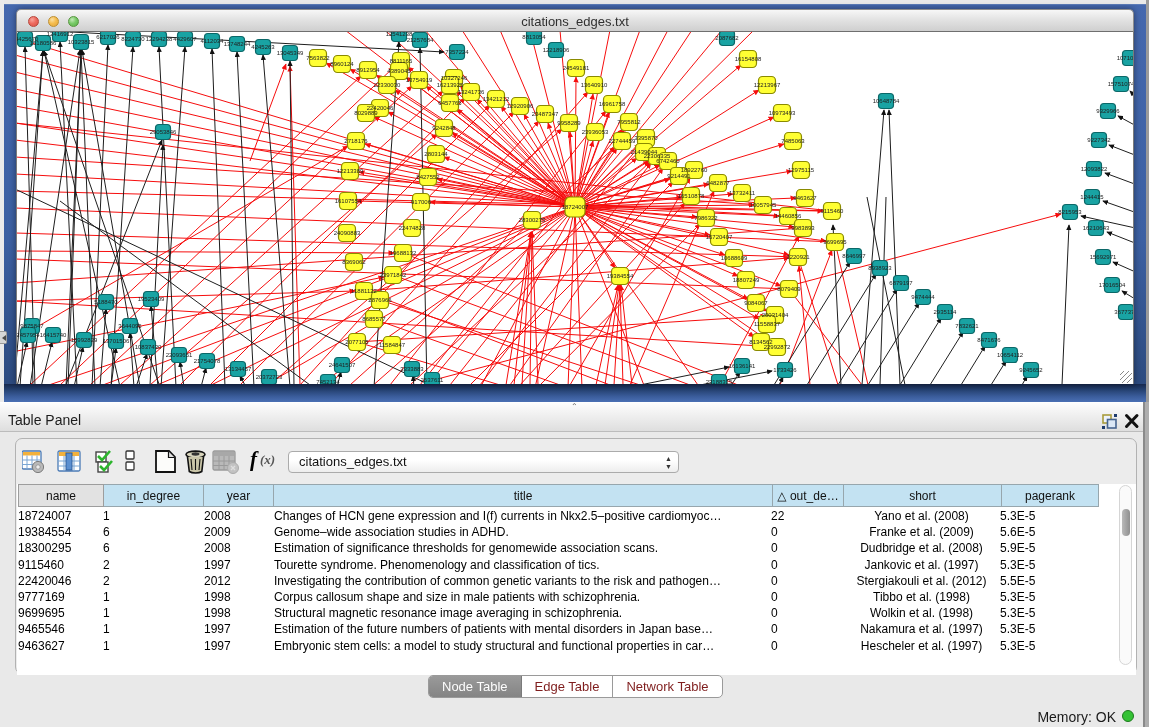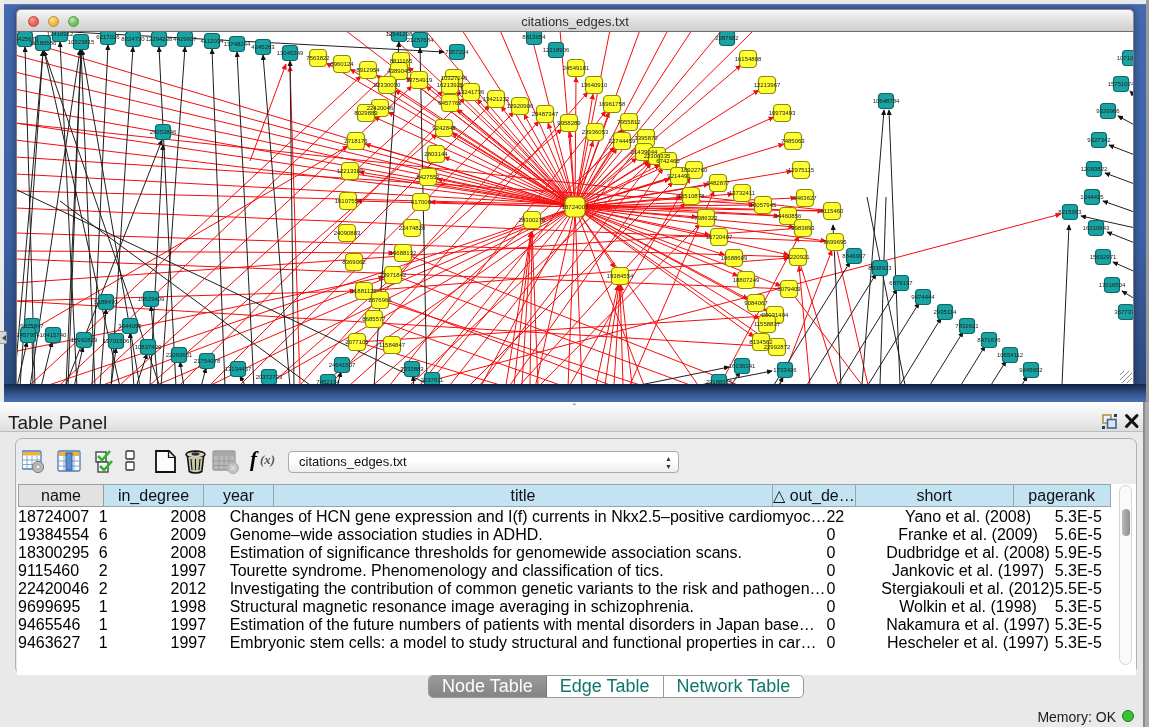--- a/index.html
+++ b/index.html
@@ -14,38 +14,38 @@
 #tlg{left:51px;background:radial-gradient(circle at 35% 30%,#c4eab8,#79ca69 45%,#57b147);border:1px solid #57963f}
 #canvas{position:absolute;left:0;top:23px;width:1118px;height:352px;background:#fff;border-left:1px solid #7b7b7b;border-right:1px solid #7b7b7b;overflow:hidden}
 #grip{position:absolute;right:1px;bottom:1px;width:12px;height:12px;background:repeating-linear-gradient(135deg,transparent 0 2.5px,#8a8a8a 2.5px 3.5px)}
 #lgray{position:absolute;left:0;top:0;width:4px;height:402px;background:#ebebeb}
 #lhandle{position:absolute;left:0;top:331px;width:7px;height:13px;background:#d6d6d6;border:1px solid #9a9a9a;border-left:none;border-radius:0 2px 2px 0}
 #lhandle:before{content:"";position:absolute;left:1.5px;top:3px;border-top:3px solid transparent;border-bottom:3px solid transparent;border-right:4px solid #4a4a4a}
 #rstrip{position:absolute;right:0;top:0;width:3px;height:402px;background:#9a9a9a}
 #rstrip2{position:absolute;right:0;top:402px;width:6px;height:325px;background:linear-gradient(90deg,#8a8a8a 0,#8a8a8a 2px,#aeaeae 2px)}
 #panel{position:absolute;left:0;top:402px;width:1149px;height:325px;background:#e9e9e9}
 #phead{position:absolute;left:0;top:0;width:100%;height:30px;background:linear-gradient(180deg,#fdfdfd,#dedede);border-top:1px solid #fff;border-bottom:1px solid #bcbcbc}
-#phead .t{position:absolute;left:8px;top:9px;font-size:19px;color:#1d1d1d}
+#phead .t{position:absolute;left:8px;top:9px;font-size:14px;color:#1d1d1d}
 #pbox{position:absolute;left:15px;top:36px;width:1122px;height:236px;background:#ececec;border:1px solid #b2b2b2;border-radius:7px}
 #viewport{position:absolute;left:1px;top:45px;width:1119px;height:191px;background:#fff}
 #toolbar{position:absolute;left:0;top:0;height:44px;width:1120px}
 .combo{position:absolute;left:272px;top:12px;width:391px;height:22px;background:linear-gradient(180deg,#fff 40%,#ededed);border:1px solid #ababab;border-radius:4px;font-size:13px;color:#111;line-height:20px;padding-left:10px}
 .combo .st{position:absolute;right:6px;top:3px;font-size:7px;color:#333;line-height:7.5px;text-align:center}
-table{border-collapse:collapse;table-layout:fixed;font-size:16px}
+table{border-collapse:collapse;table-layout:fixed;font-size:12px}
 #tblhead{position:absolute;left:2px;top:45px}
 #tblhead th{height:22px;font-weight:normal;color:#111;border:1px solid #97a6ad;background:#c3e2f2;overflow:hidden;white-space:nowrap}
 #tblhead th.g{background:#e2e2e2;border-color:#9d9d9d}
 #tblbody{position:absolute;left:2px;top:69px}
 #tblbody td{height:16.2px;color:#000;overflow:hidden;white-space:nowrap;padding:0}
 .c1{width:85px;padding-left:5px}.c2{width:101px;padding-left:6px}.c3{width:70px;padding-left:2px}
 .c4{width:497px;padding-left:6px}.c5{width:72px;padding-left:5px}.c6{width:157px;text-align:center}.c7{width:97px;padding-left:5px}
 #vsb{position:absolute;right:4px;top:46px;width:13px;height:180px;background:#fafafa;border:1px solid #d5d5d5;border-radius:7px}
 #vsb .th{position:absolute;left:1.5px;top:23px;width:8px;height:27px;background:linear-gradient(90deg,#b9b9b9,#8f8f8f);border-radius:5px}
-#tabs{position:absolute;left:428px;top:273px;height:23px;border:1px solid #9a9a9a;border-radius:5px;background:#fff;display:flex;overflow:hidden;font-size:18px;line-height:21px}
-#tabs .seg{padding:0 13px;color:#0f766e;border-right:1px solid #9a9a9a}
+#tabs{position:absolute;left:428px;top:273px;height:23px;border:1px solid #9a9a9a;border-radius:5px;background:#fff;display:flex;overflow:hidden;font-size:13px;line-height:21px}
+#tabs .seg{padding:0 13px;color:#7f1d1d;border-right:1px solid #9a9a9a}
 #tabs .seg.on{background:linear-gradient(180deg,#9a9a9a,#848484);color:#fdfdfd;border-right:1px solid #7a7a7a}
 #status{position:absolute;left:0;top:297px;width:100%;height:28px}
 #status .m{position:absolute;right:33px;top:10px;font-size:14px;color:#1a1a1a}
 #status .dot{position:absolute;right:15px;top:11px;width:12px;height:12px;border-radius:50%;background:#35c235;border:1px solid #1e7a1e}
 #caret{position:absolute;left:571px;top:402px;font-size:8px;color:#666}
 </style></head><body>
 <div id="desk"></div>
 <div id="deskbot"></div>
 <div id="topgray"></div>
 <div id="win">
@@ -689,20 +689,29 @@
 <tr>
             <td class="c1">22420046</td>
             <td class="c2">2</td>
             <td class="c3">2012</td>
             <td class="c4">Investigating the contribution of common genetic variants to the risk and pathogen…</td>
             <td class="c5">0</td>
             <td class="c6">Stergiakouli et al. (2012)</td>
             <td class="c7">5.5E-5</td>
           </tr>
 <tr>
+            <td class="c1">9777169</td>
+            <td class="c2">1</td>
+            <td class="c3">1998</td>
+            <td class="c4">Corpus callosum shape and size in male patients with schizophrenia.</td>
+            <td class="c5">0</td>
+            <td class="c6">Tibbo et al. (1998)</td>
+            <td class="c7">5.3E-5</td>
+          </tr>
+<tr>
             <td class="c1">9699695</td>
             <td class="c2">1</td>
             <td class="c3">1998</td>
             <td class="c4">Structural magnetic resonance image averaging in schizophrenia.</td>
             <td class="c5">0</td>
             <td class="c6">Wolkin et al. (1998)</td>
             <td class="c7">5.3E-5</td>
           </tr>
 <tr>
             <td class="c1">9465546</td>

